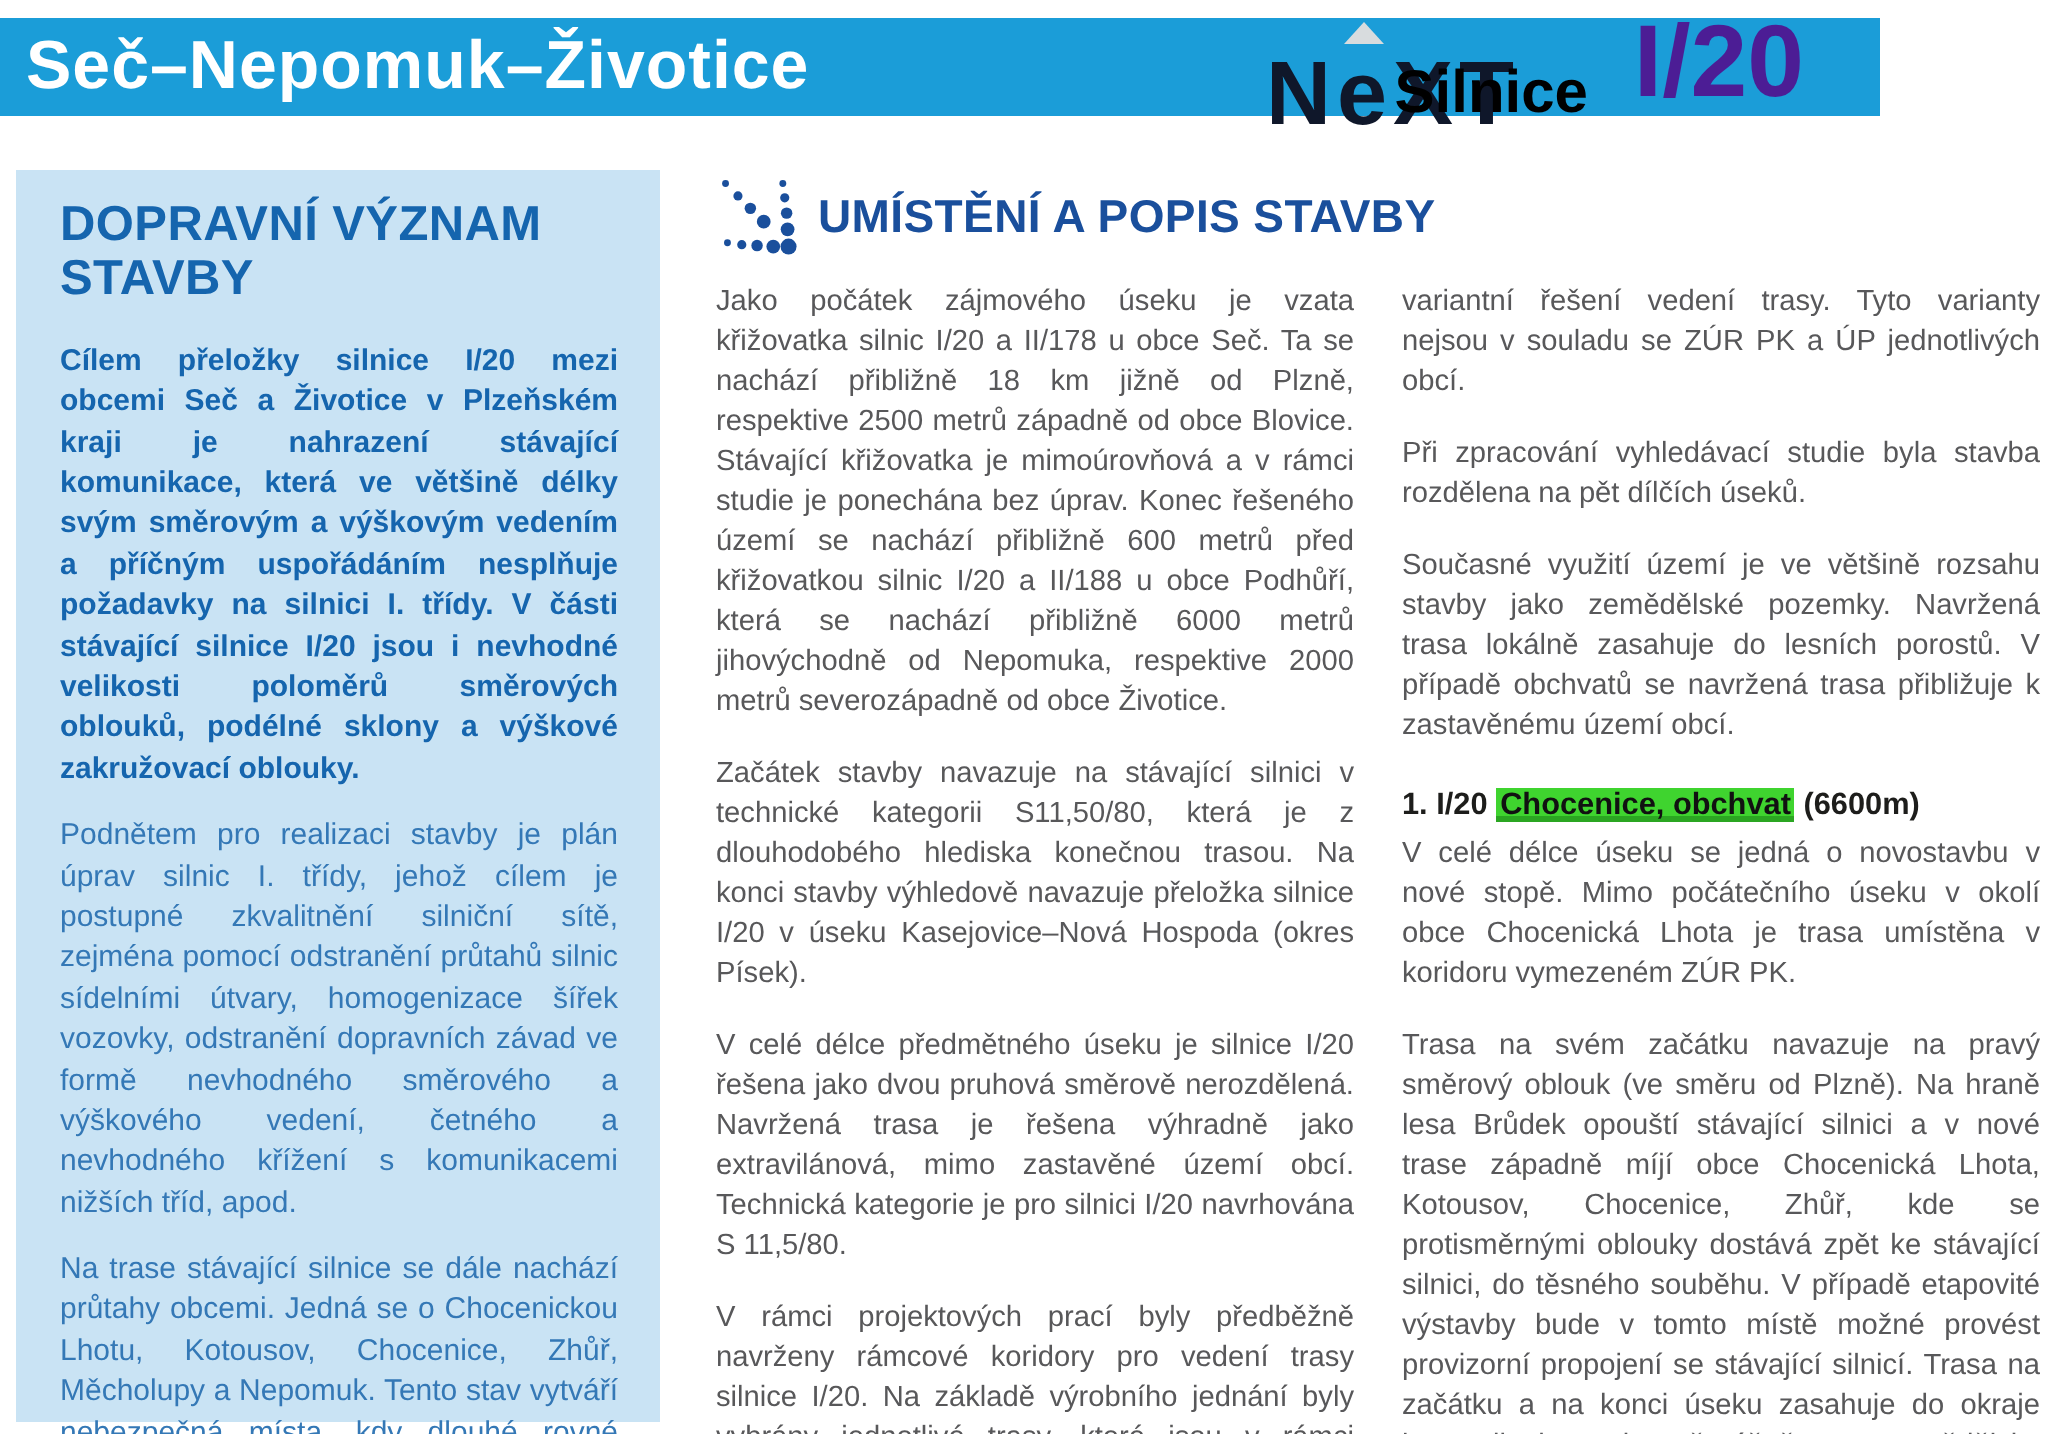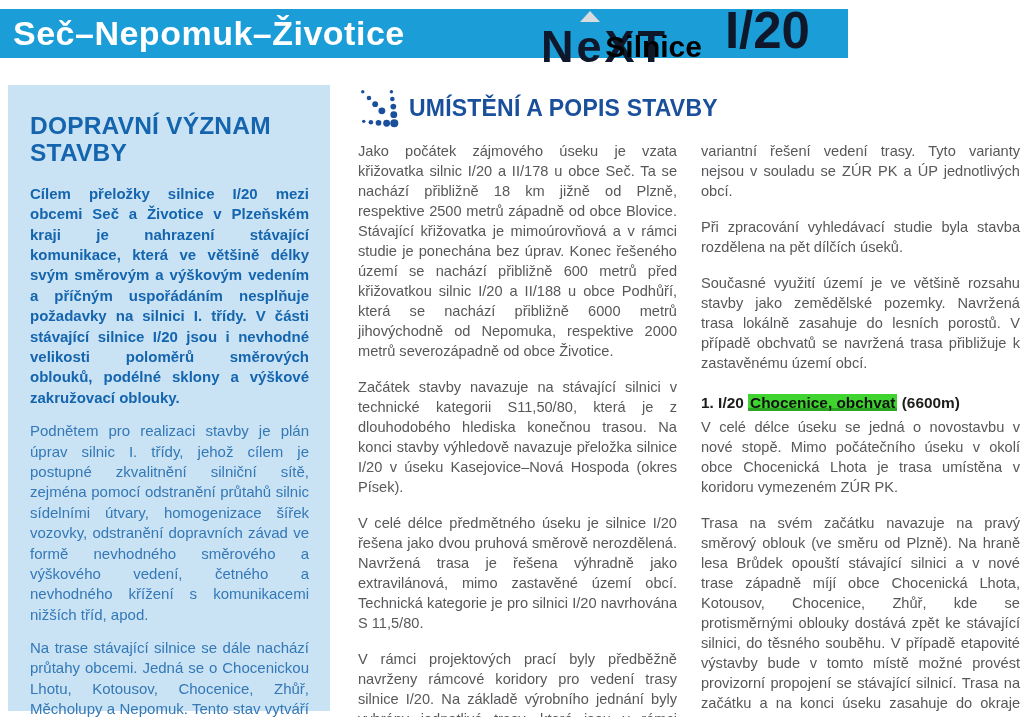--- a/index.html
+++ b/index.html
@@ -3,21 +3,21 @@
 <meta charset="utf-8">
 <style>
   html,body { margin:0; padding:0; background:#ffffff; }
   .page {
     position:relative; width:1024px; height:717px; overflow:hidden;
     background:#ffffff; font-family:"Liberation Sans", sans-serif;
   }
 
   
   .topbar {
-    position:absolute; top:9px; left:0; width:848px; height:49px;
+    position:absolute; top:9px; left:0; width:940px; height:49px;
     background:#1b9dd8;
   }
   .bar-title {
     position:absolute; left:13px; top:2px; margin:0;
     font-size:34px; line-height:44px; font-weight:bold; color:#ffffff;
     letter-spacing:0.5px; white-space:nowrap;
   }
   .next {
     position:absolute; right:180px; top:15px; z-index:1;
     font-size:45px; line-height:1; font-weight:bold; color:#0f172a;
@@ -30,29 +30,29 @@
     border-left:10px solid transparent; border-right:10px solid transparent;
     border-bottom:11px solid #d8dcde;
   }
   .silnice {
     position:absolute; right:146px; top:23px; z-index:2;
     font-size:30px; line-height:1; font-weight:bold; color:#000000;
     white-space:nowrap;
   }
   .i20 {
     position:absolute; right:38px; top:-4px; z-index:3;
-    font-size:51px; line-height:1; font-weight:800; color:#0f172a;
+    font-size:51px; line-height:1; font-weight:800; color:#4c1d95;
     white-space:nowrap;
     text-align:right;
   }
 
   
   .sidebar {
     position:absolute; left:8px; top:85px; width:322px; height:626px;
-    background:#c9e3f4; box-sizing:border-box; padding:28px 21px 10px 22px;
+    background:#c9e3f4; box-sizing:border-box; padding:15px 21px 10px 22px;
   }
   .sidebar h2 {
     margin:0 0 17px 0; font-size:24.5px; line-height:1.1;
     color:#1565ae; font-weight:bold; letter-spacing:0.2px;
   }
   .sidebar p {
     margin:0 0 13px 0; font-size:15px; line-height:1.36;
     text-align:justify; color:#3478b6;
   }
   .sidebar p.lead { font-weight:bold; color:#1565ae; }

